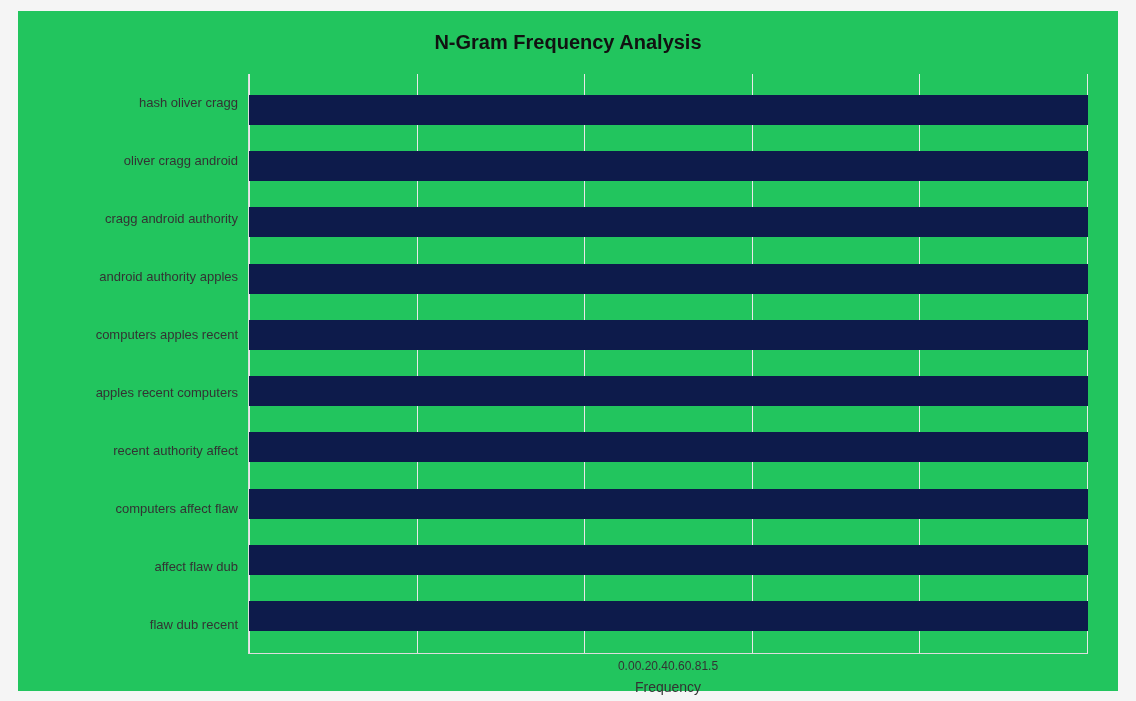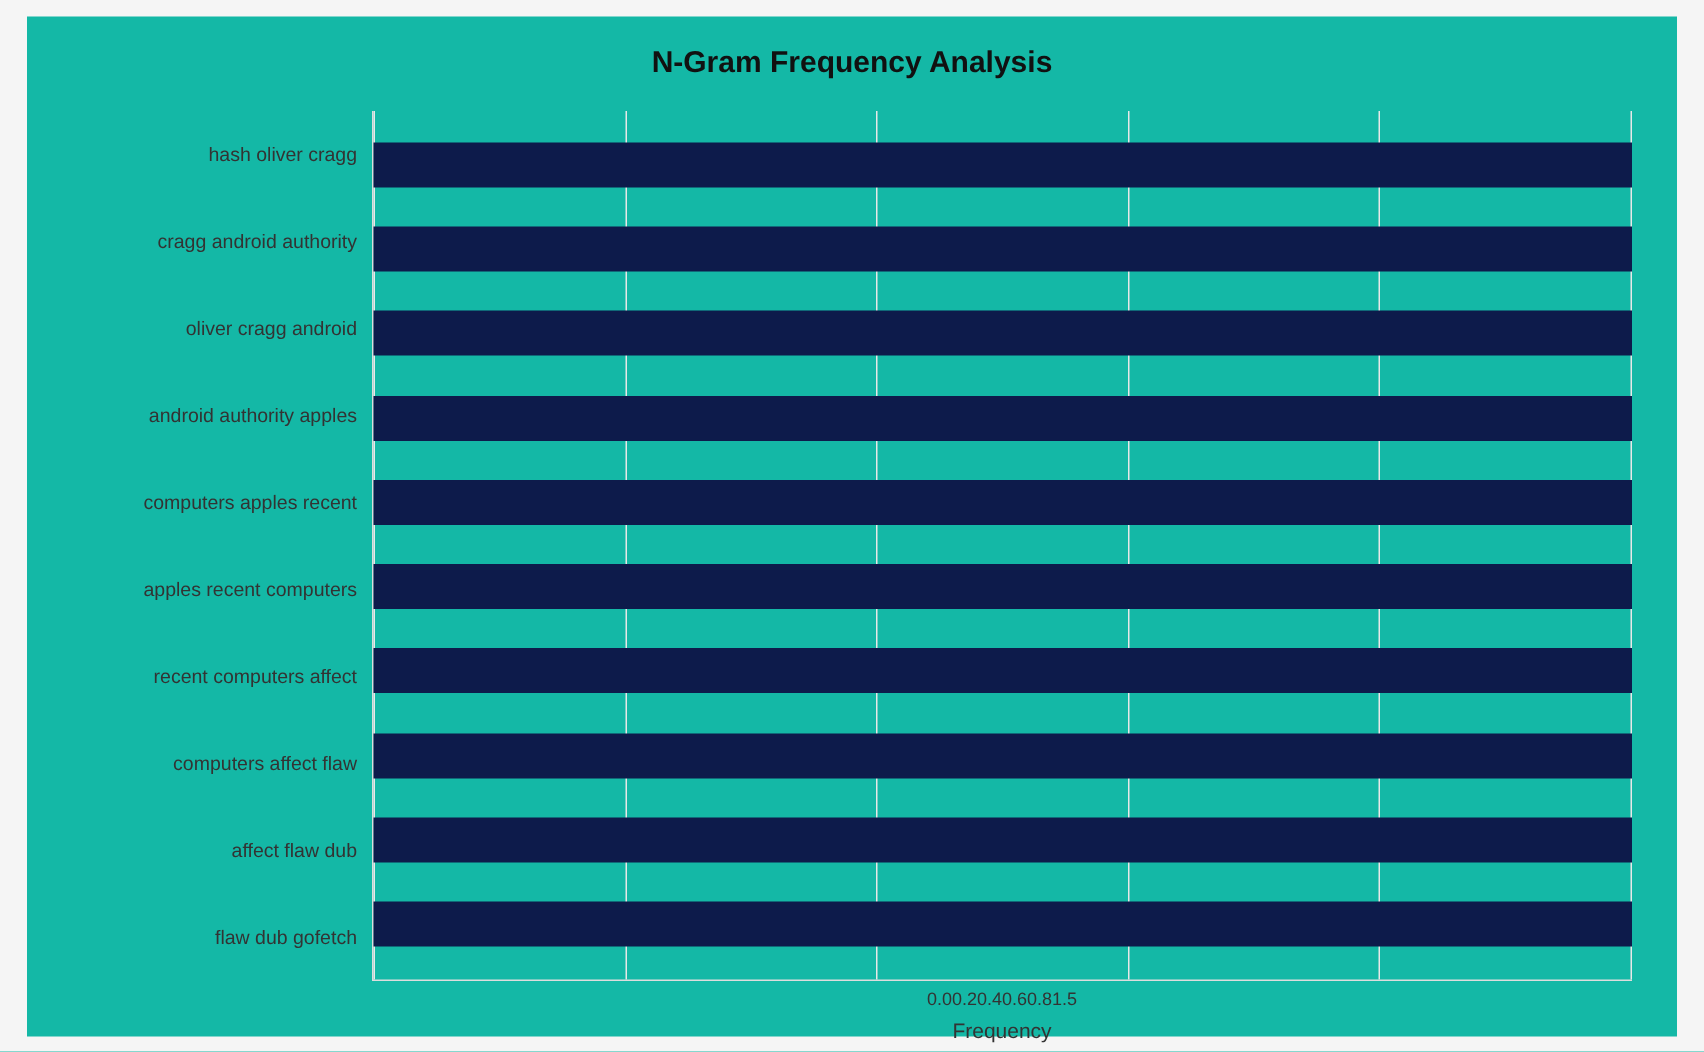--- a/index.html
+++ b/index.html
@@ -12,21 +12,21 @@
       background: #f5f5f5;
       font-family: Arial, sans-serif;
       width: 1136px;
       height: 701px;
       display: flex;
       align-items: center;
       justify-content: center;
     }
 
     .chart-container {
-      background: #14b8a6;
+      background: #22c55e;
       width: 1100px;
       height: 680px;
       padding: 20px 30px 40px 30px;
       position: relative;
     }
 
     .chart-title {
       text-align: center;
       font-size: 20px;
       font-weight: bold;
@@ -141,29 +141,29 @@
   </style>
 </head>
 <body>
 
 <div class="chart-container">
   <div class="chart-title">N-Gram Frequency Analysis</div>
 
   <div class="chart-area">
     <div class="y-labels">
     <div class="y-label">hash oliver cragg</div>
+        <div class="y-label">oliver cragg android</div>
         <div class="y-label">cragg android authority</div>
-        <div class="y-label">oliver cragg android</div>
         <div class="y-label">android authority apples</div>
         <div class="y-label">computers apples recent</div>
         <div class="y-label">apples recent computers</div>
-        <div class="y-label">recent computers affect</div>
+        <div class="y-label">recent authority affect</div>
         <div class="y-label">computers affect flaw</div>
         <div class="y-label">affect flaw dub</div>
-        <div class="y-label">flaw dub gofetch</div>
+        <div class="y-label">flaw dub recent</div>
       </div>
 
     <div class="bars-section">
       <div class="grid-and-bars">
         <div class="grid-lines">
           <div class="grid-line"></div>
           <div class="grid-line"></div>
           <div class="grid-line"></div>
           <div class="grid-line"></div>
           <div class="grid-line"></div>

